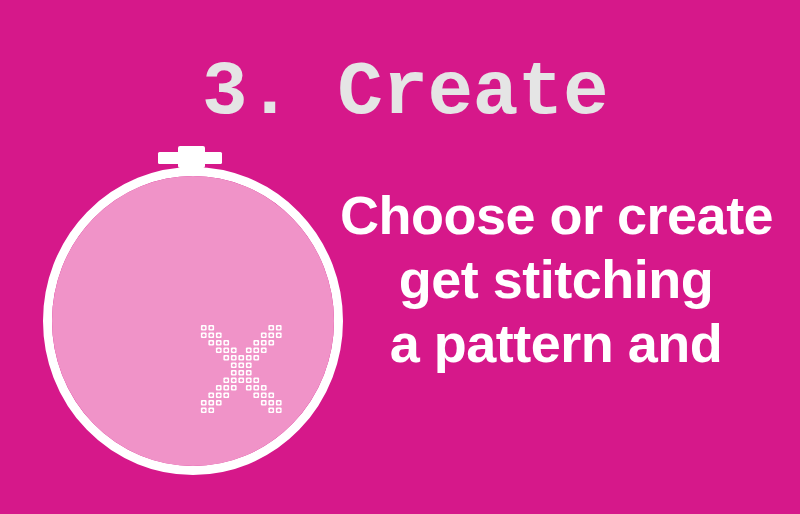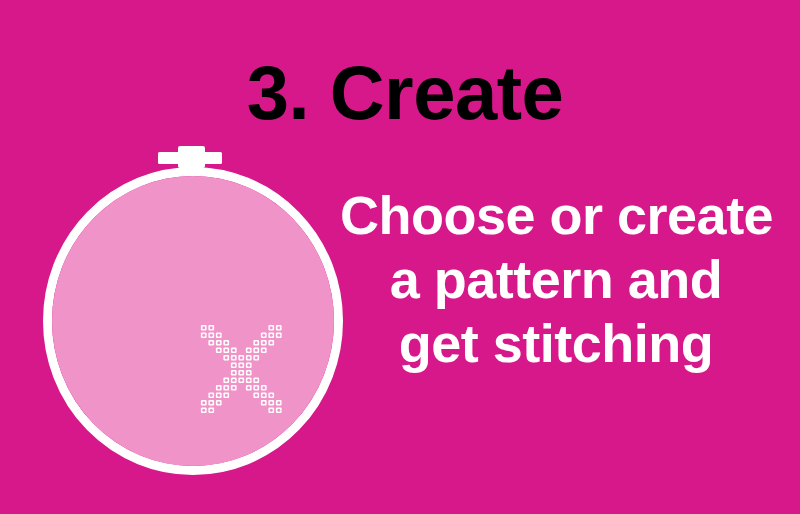--- a/index.html
+++ b/index.html
@@ -20,22 +20,22 @@
     overflow: hidden;
   }
 
   
   #title {
     position: absolute;
     left: 0;
     top: 50px;
     width: 800px;
     text-align: center;
-    color: #000000;
-    font-family: Liberation Sans, sans-serif;
+    color: #e5e5e5;
+    font-family: Liberation Mono, monospace;
     font-weight: bold;
     font-size: 76px;
     line-height: 86px;
     letter-spacing: -0.5px;
     padding-left: 10px;
     box-sizing: border-box;
     white-space: nowrap;
   }
 
   
@@ -467,17 +467,17 @@
             <circle cx="242.5" cy="276" r="0.95" fill="#F093C8"></circle>
           </g>
       </g>
     </svg>
   </div>
 
   <div id="title">3. Create</div>
 
   <div id="subtitle">
     <span class="sub-line">Choose or create</span>
+    <span class="sub-line">get stitching</span>
     <span class="sub-line">a pattern and</span>
-    <span class="sub-line">get stitching</span>
   </div>
 
 </div>
 
 </body></html>

